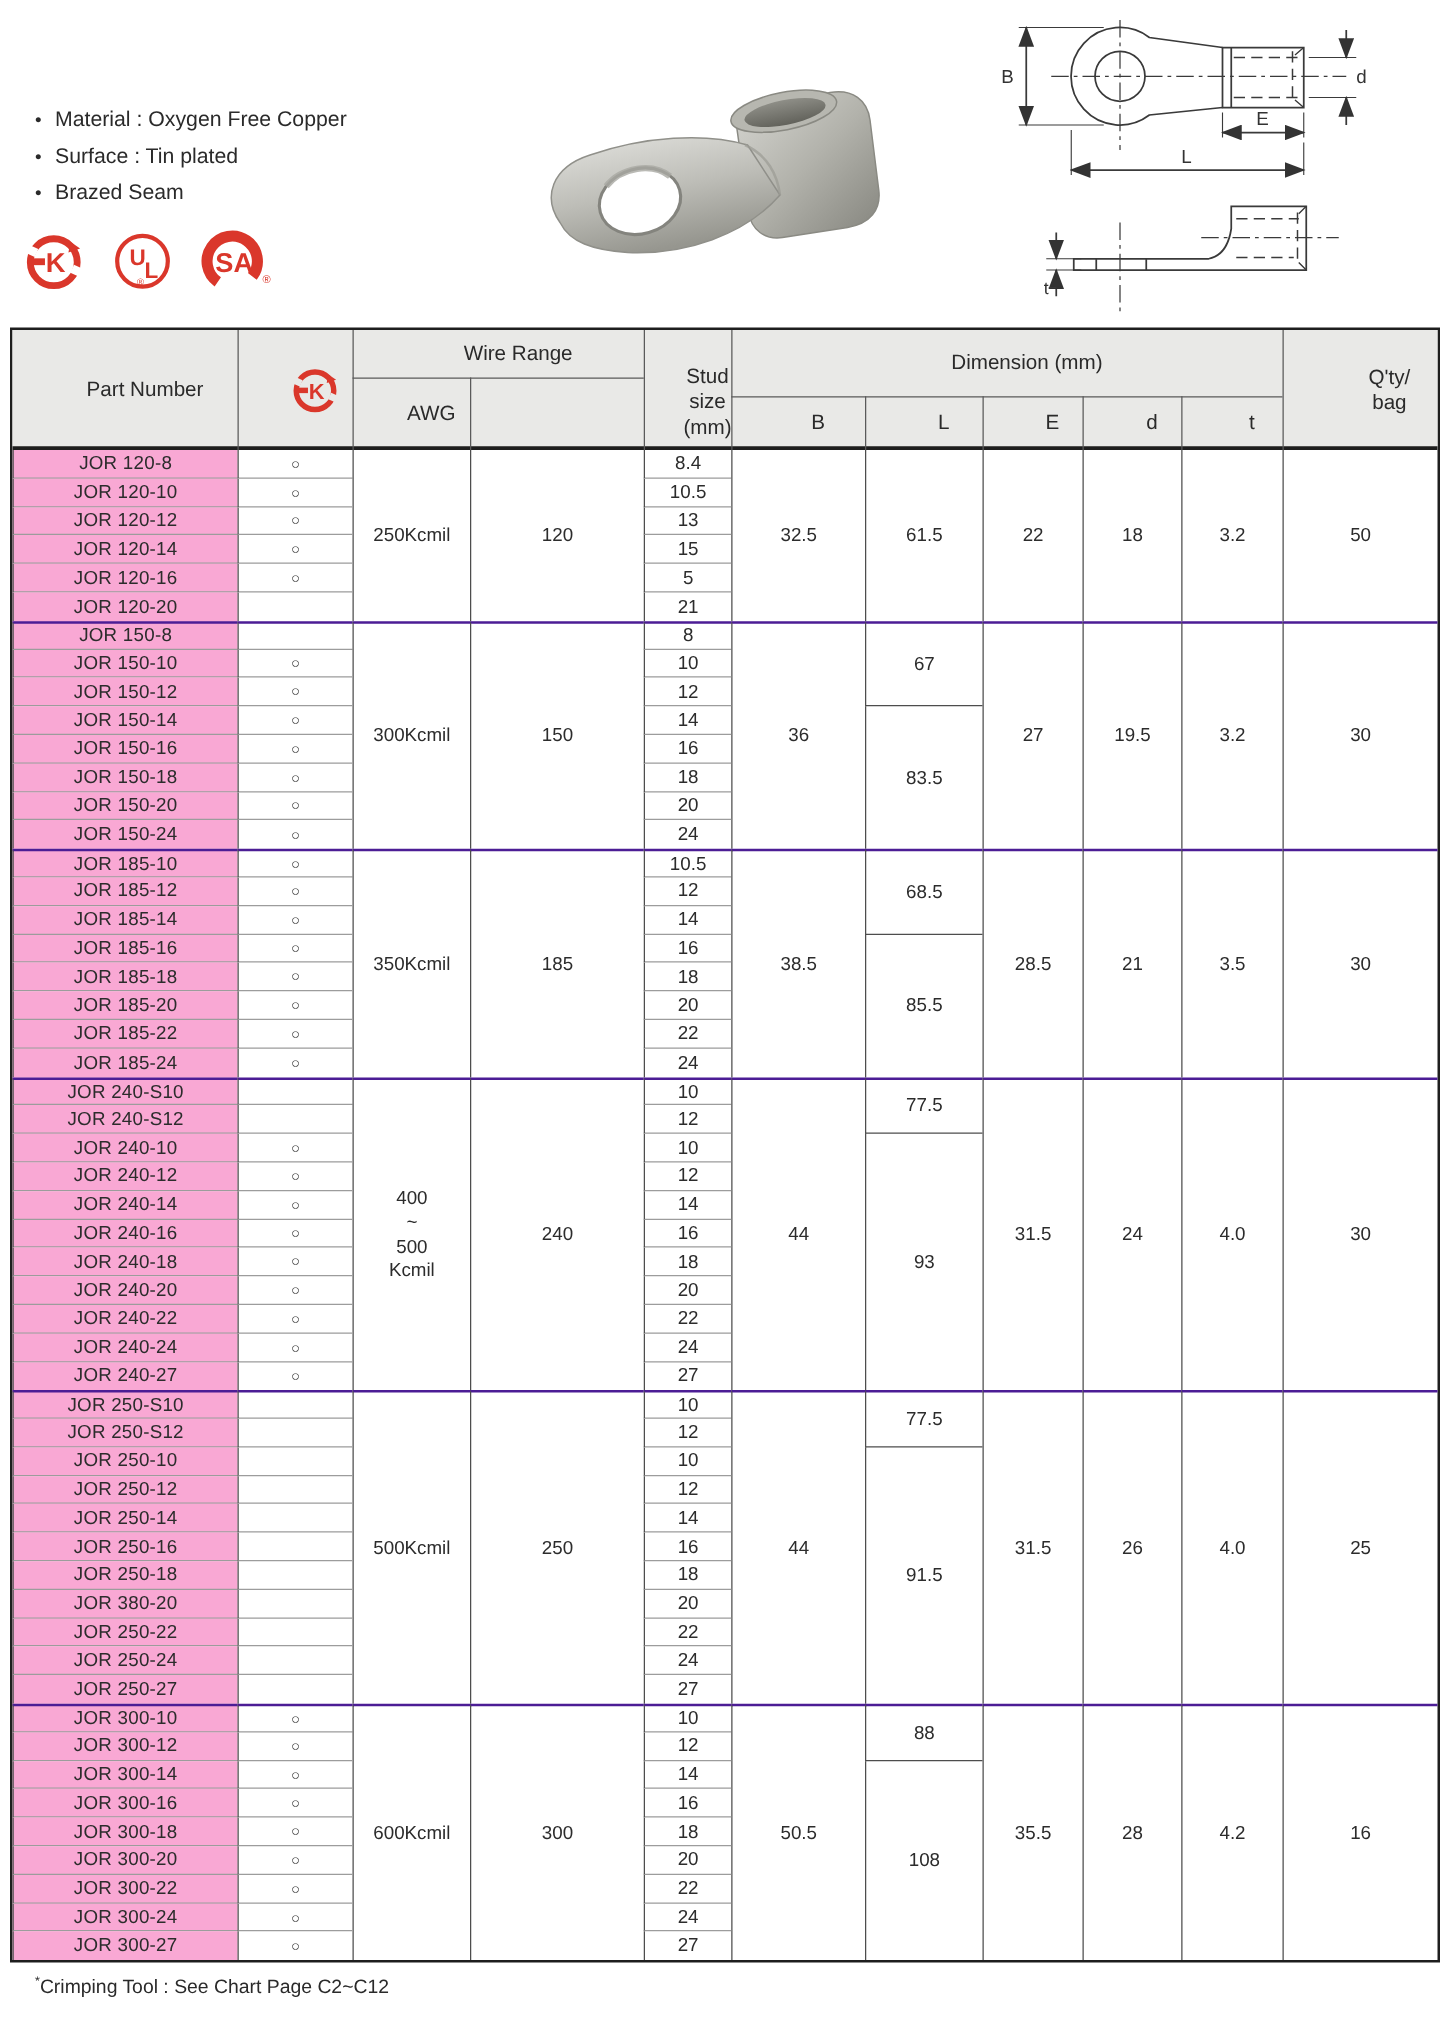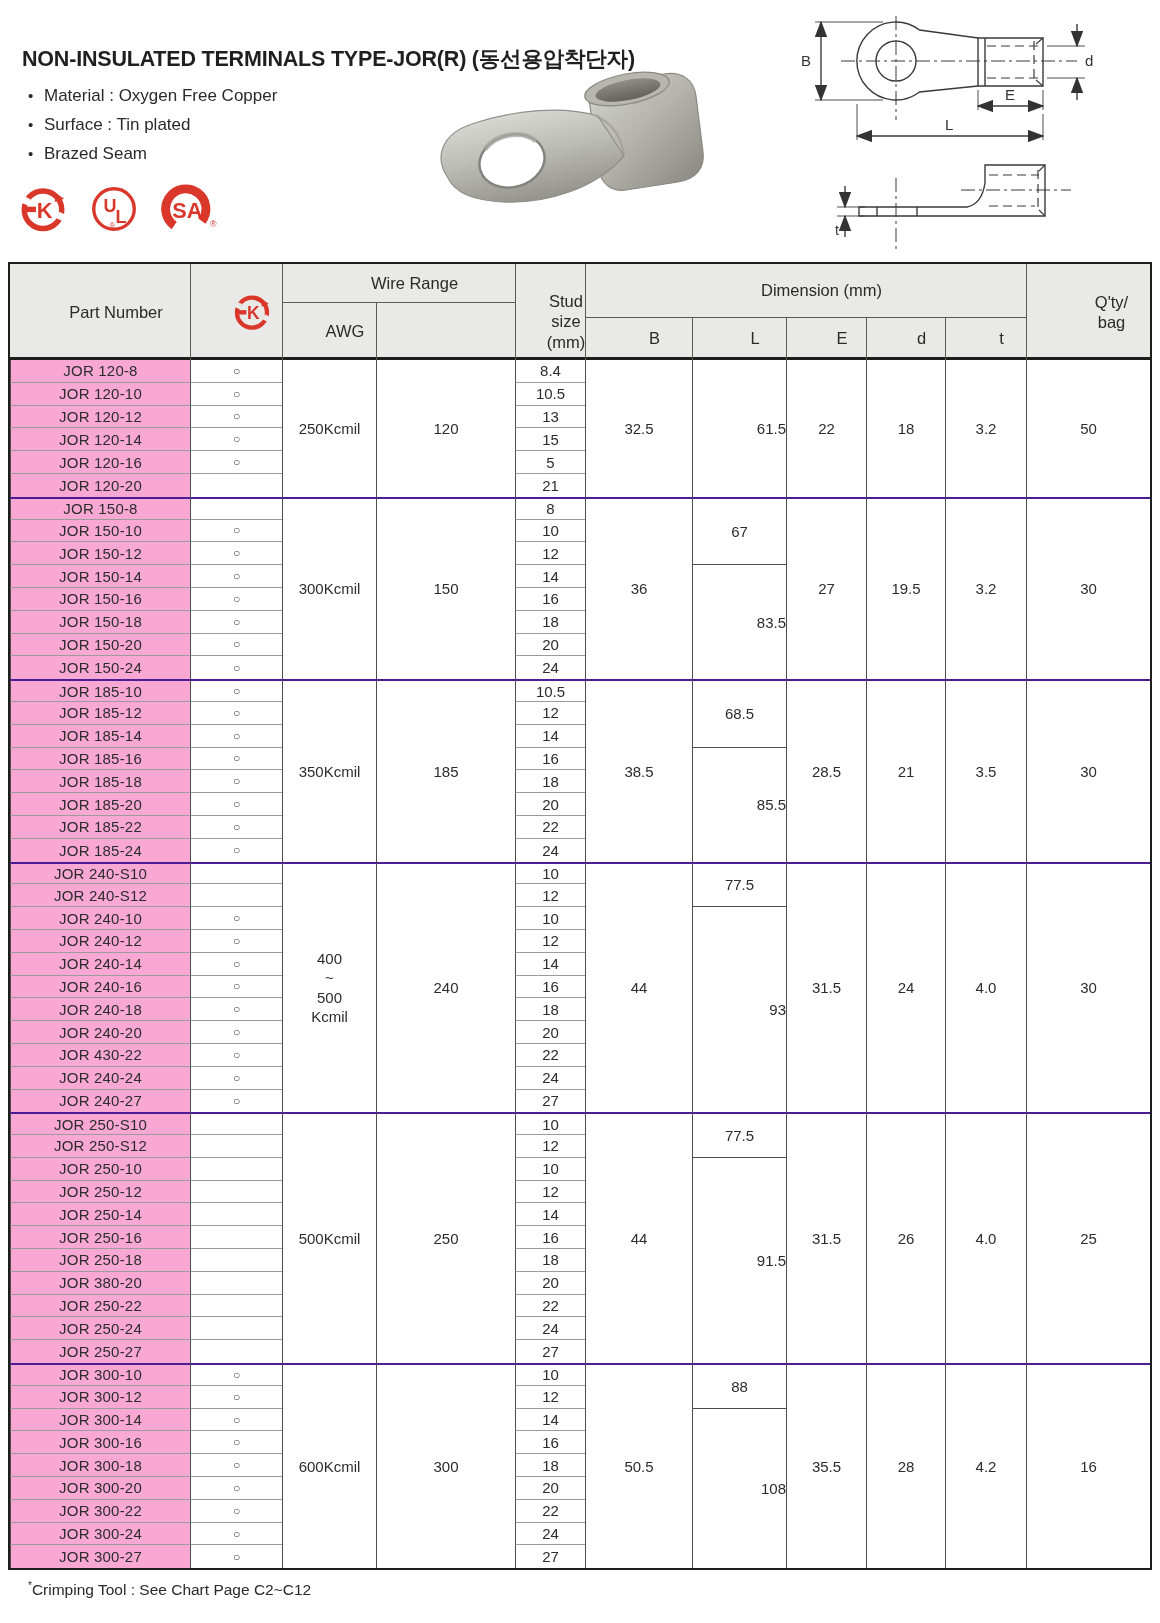--- a/index.html
+++ b/index.html
@@ -31,33 +31,32 @@
   .vl { position:absolute; width:1px; background:#5a5a5a; }
   .hl { position:absolute; height:1px; background:#5a5a5a; }
 
   table.body { width:1140px; border-collapse:separate; border-spacing:0; table-layout:fixed; font-size:15px; color:#2c2c2c; }
   table.body td { height:22.8px; padding:0; text-align:center; vertical-align:middle; border-left:1px solid #4d4d4d; overflow:hidden; }
   td.part { border-left:none; background:#f9a8d4; font-size:15px; letter-spacing:0.2px; }
   td.part, td.ks, td.stud { border-bottom:1px solid #9c9c9c; }
   tr.group-end td.part, tr.group-end td.ks, tr.group-end td.stud { border-bottom:none; }
   tr.group-start td { border-top:2px solid #4c1d95; }
   td.lcol { border-bottom:1px solid #4d4d4d; }
-  td.lcol.no-bb { border-bottom:none;text-align:right; }
+  td.lcol.no-bb { border-bottom:none; }
   td.ks { font-size:12px; color:#3f3f3f; }
   td.awg { white-space:pre-line; line-height:1.3;margin-top:20px; }
 
   .footnote { position:absolute; left:28px; top:1580px; font-size:15.5px; color:#2a2a2a; }
   .footnote sup { font-size:10px; }
 </style>
 </head>
 <body>
 
 <div class="sheet">
 
-  <div class="page-title">NON-INSULATED TERMINALS TYPE-JOR(R) (동선용압착단자)</div>
   <div class="bullets">
     <div class="bullet-line">
       <span class="dot">•</span>
       <span>Material : Oxygen Free Copper</span>
     </div>
     <div class="bullet-line">
       <span class="dot">•</span>
       <span>Surface : Tin plated</span>
     </div>
     <div class="bullet-line">
@@ -421,21 +420,21 @@
             <td class="part">JOR 240-18</td>
             <td class="ks">○</td>
             <td class="stud">18</td>
           </tr>
           <tr>
             <td class="part">JOR 240-20</td>
             <td class="ks">○</td>
             <td class="stud">20</td>
           </tr>
           <tr>
-            <td class="part">JOR 430-22</td>
+            <td class="part">JOR 240-22</td>
             <td class="ks">○</td>
             <td class="stud">22</td>
           </tr>
           <tr>
             <td class="part">JOR 240-24</td>
             <td class="ks">○</td>
             <td class="stud">24</td>
           </tr>
           <tr class="group-end">
             <td class="part">JOR 240-27</td>

